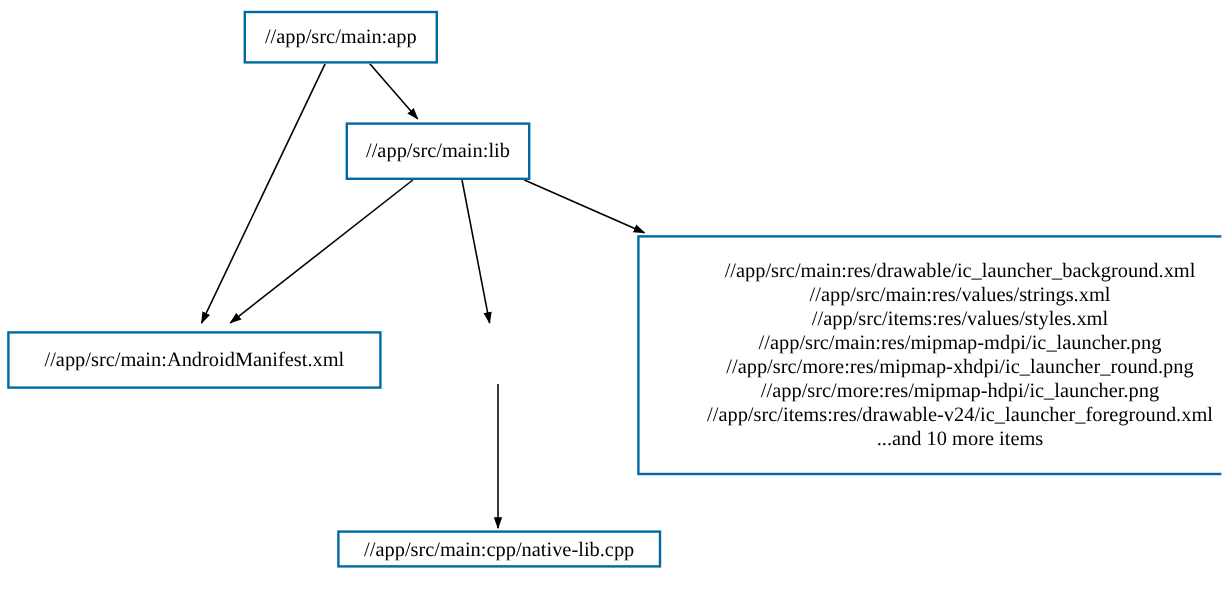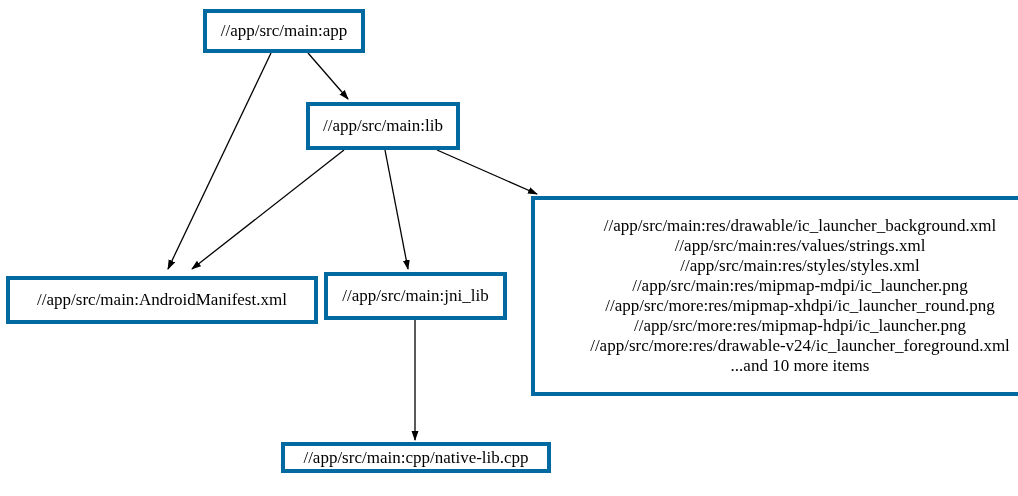--- a/index.html
+++ b/index.html
@@ -20,32 +20,32 @@
     position: absolute;
     left: 0;
     top: 0;
     width: 1018px;
     height: 496px;
   }
   .node {
     position: absolute;
     box-sizing: border-box;
     background: #ffffff;
-    border: 4px solid #0369a1;
+    border: 2px solid #0369a1;
     display: flex;
     flex-direction: column;
     align-items: center;
     justify-content: center;
     text-align: center;
     font-size: 17px;
     line-height: 20px;
     white-space: nowrap;
   }
   .node-app            { left: 203px; top: 9px;   width: 162px; height: 44px; }
-  .node-lib            { left: 306px; top: 102px; width: 154px; height: 48px; }
+  .node-lib            { left: 288px; top: 102px; width: 154px; height: 48px; }
   .node-manifest       { left: 6px;   top: 276px; width: 312px; height: 48px; }
   .node-jni-lib        { left: 324px; top: 272px; width: 183px; height: 48px; }
   .node-resources      { left: 531px; top: 196px; width: 538px; height: 200px; }
   .node-native-lib-cpp { left: 281px; top: 442px; width: 270px; height: 31px; }
   .res-line {
     display: block;
     height: 20px;
     line-height: 20px;
   }
 </style>
@@ -73,32 +73,29 @@
   </div>
 
   <div class="node node-lib">
     <span>//app/src/main:lib</span>
   </div>
 
   <div class="node node-manifest">
     <span>//app/src/main:AndroidManifest.xml</span>
   </div>
 
-  <div class="node node-jni-lib">
-    <span>//app/src/main:jni_lib</span>
-  </div>
 
   <div class="node node-resources">
     <span class="res-line">//app/src/main:res/drawable/ic_launcher_background.xml</span>
     <span class="res-line">//app/src/main:res/values/strings.xml</span>
-    <span class="res-line">//app/src/main:res/styles/styles.xml</span>
+    <span class="res-line">//app/src/items:res/values/styles.xml</span>
     <span class="res-line">//app/src/main:res/mipmap-mdpi/ic_launcher.png</span>
     <span class="res-line">//app/src/more:res/mipmap-xhdpi/ic_launcher_round.png</span>
     <span class="res-line">//app/src/more:res/mipmap-hdpi/ic_launcher.png</span>
-    <span class="res-line">//app/src/more:res/drawable-v24/ic_launcher_foreground.xml</span>
+    <span class="res-line">//app/src/items:res/drawable-v24/ic_launcher_foreground.xml</span>
     <span class="res-line">...and 10 more items</span>
   </div>
 
   <div class="node node-native-lib-cpp">
     <span>//app/src/main:cpp/native-lib.cpp</span>
   </div>
 
 </div>
 
 </body></html>

